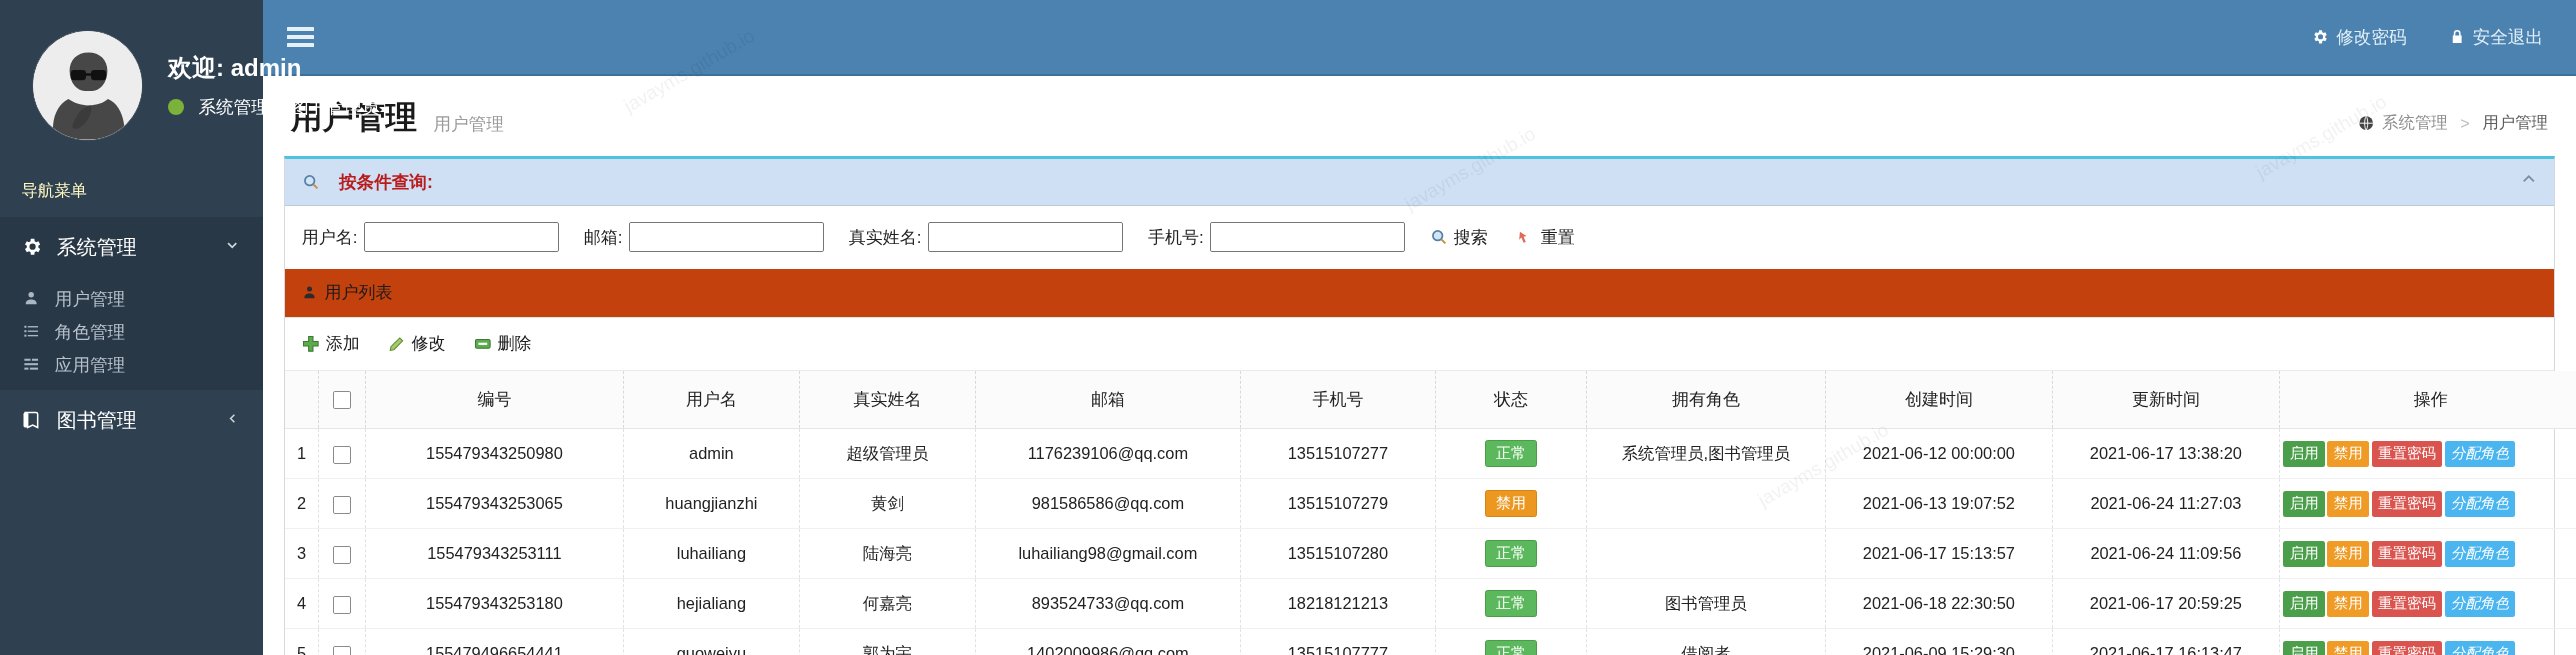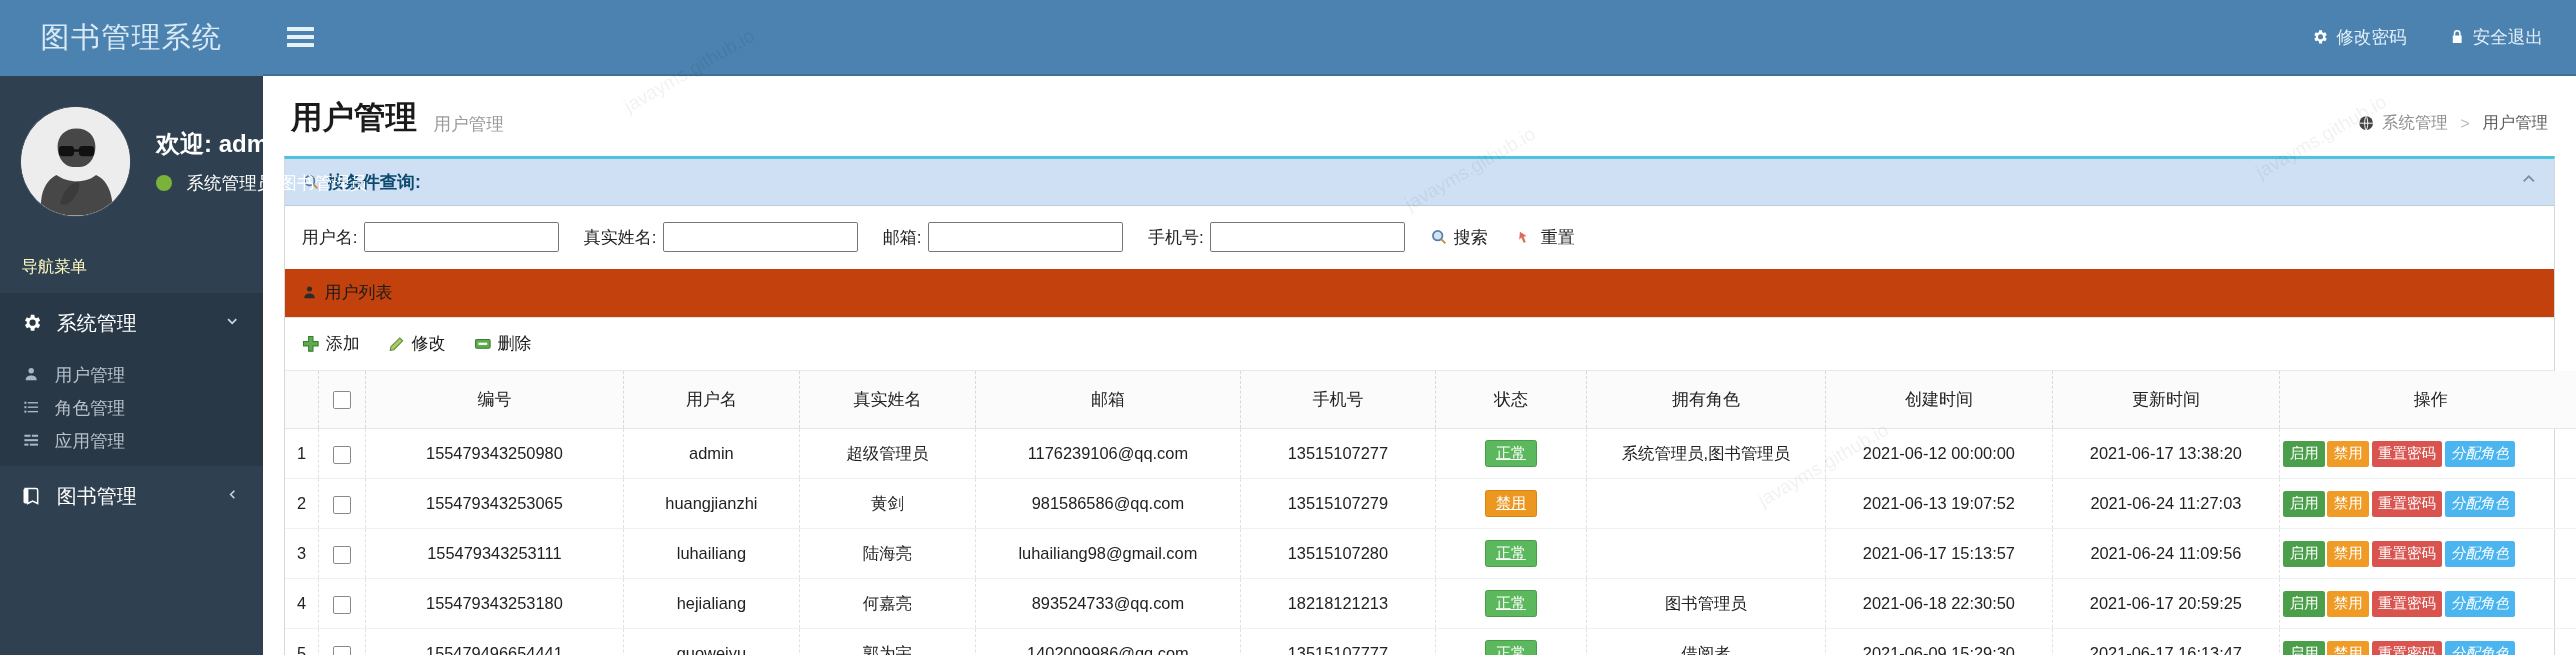--- a/index.html
+++ b/index.html
@@ -23,21 +23,21 @@
   }
   .brand {
     height: 76px;
     background: #4b82b0;
     display: flex; align-items: center; justify-content: center;
     color: #d9eaf5;
     font-size: 29px; font-weight: 400;
     letter-spacing: 1.3px;
   }
   .profile {
-    padding: 30px 0 24px 0;
+    padding: 30px 0 24px 12px;
     display: flex; align-items: center;
     background: #2f4050;
   }
   .avatar {
     width: 111px; height: 111px; border-radius: 50%;
     margin-left: 20px;
     background: radial-gradient(circle at 50% 38%, #f2f2f2 0%, #e2e2e2 55%, #cfcfcf 100%);
     overflow: hidden; position: relative; flex: none;
     border: 0.6px solid #3c4b59;
   }
@@ -126,21 +126,21 @@
     border-top: 3.8px solid #4fc2dc;
   }
 
   .search-head {
     background: #cfe0f5;
     border-bottom: 0.6px solid #bcc9d8;
     height: 47px; display: flex; align-items: center;
     padding: 0 16.4px; position: relative;
   }
   .search-head .sh-ico { margin-right: 7.6px; display:inline-flex; }
-  .search-head .sh-txt { font-size: 17.6px; font-weight: bold; color: #0c4a6e; }
+  .search-head .sh-txt { font-size: 17.6px; font-weight: bold; color: #b91c1c; margin-left: 12px; }
   .search-head .sh-collapse {
     position: absolute; right: 16.4px; top: 50%; transform: translateY(-50%);
     color: #7e8ea0; font-size: 16.4px; cursor: pointer;
   }
 
   .search-body {
     height: 63px; display: flex; align-items: center;
     padding: 0 16.4px; background: #ffffff;
   }
   .fld { display: flex; align-items: center; margin-right: 25px; }
@@ -207,21 +207,21 @@
 
   .idxcell { font-size: 15.8px; color: #333; }
   .cbx {
     width: 17.6px; height: 17.6px; border: 0.6px solid #8a8a8a;
     background: #fff; border-radius: 1.9px; display: inline-block;
     vertical-align: middle; cursor: pointer;
   }
 
   .badge {
     display: inline-block; padding: 3.2px 10px; border-radius: 2.5px;
-    font-size: 15px; color: #fff; line-height: 1.25; text-decoration: underline;
+    font-size: 15px; color: #fff; line-height: 1.25;
   }
   .badge.ok   { background: #5cb85c; border: 1.3px solid #4a9b4a; }
   .badge.off  { background: #ec971f; border: 1.3px solid #d58512; }
 
   .ops { display: flex; align-items: center; gap: 2.5px; padding-left: 2.5px; }
   .op {
     font-size: 14.5px; color: #fff; padding: 4.4px 6.3px;
     border-radius: 2.5px; white-space: nowrap; cursor: pointer; line-height:1.2;
   }
   .op.enable  { background: #4b9f4b; }
@@ -234,21 +234,20 @@
     font-size: 19px; transform: rotate(-30deg);
     pointer-events: none; user-select: none; white-space: nowrap;
   }
 </style>
 </head>
 <body>
 
 <div id="app">
 
   <aside class="sidebar">
-    <div class="brand">图书管理系统</div>
 
     <div class="profile">
       <div class="avatar">
         <svg width="111" height="111" viewBox="0 0 176 176">
           <circle cx="88" cy="88" r="88" fill="#ededed"></circle>
           <g fill="#3a3a3a">
             <path d="M88 34c-18 0-30 12-30 29 0 9 3 18 8 24 4 5 10 8 16 8h12c6 0 12-3 16-8 5-6 8-15 8-24 0-17-12-29-30-29z" opacity=".93"></path>
             <path d="M56 108c-14 7-22 22-24 40-1 8-1 16-1 24h114c0-9 0-18-1-26-3-18-11-32-25-38-7 6-17 10-31 10-13 0-23-4-32-10z" opacity=".93"></path>
             <path d="M62 152c6-22 20-34 30-34 2 14-6 26-16 34-5 4-10 5-14 0z" opacity=".85"></path>
             <rect x="60" y="62" width="24" height="16" rx="5" fill="#111"></rect>
@@ -398,25 +397,25 @@
             </svg>
         </span>
       </div>
 
       <div class="search-body">
         <div class="fld">
           <span class="fld-label">用户名:</span>
           <input class="fld-input" type="text" value="" placeholder="" style="">
         </div>
         <div class="fld">
+          <span class="fld-label">邮箱:</span>
+          <input class="fld-input" type="text" value="" placeholder="" style="">
+        </div>
+        <div class="fld">
           <span class="fld-label">真实姓名:</span>
-          <input class="fld-input" type="text" value="" placeholder="" style="">
-        </div>
-        <div class="fld">
-          <span class="fld-label">邮箱:</span>
           <input class="fld-input" type="text" value="" placeholder="" style="">
         </div>
         <div class="fld">
           <span class="fld-label">手机号:</span>
           <input class="fld-input" type="text" value="" placeholder="" style="">
         </div>
 
         <div class="lnk-btn">
           <span class="lb-ico">
             <svg width="17.6" height="17.6" viewBox="0 0 24 24" fill="none" stroke="#5b7fa6" stroke-width="2.4">

